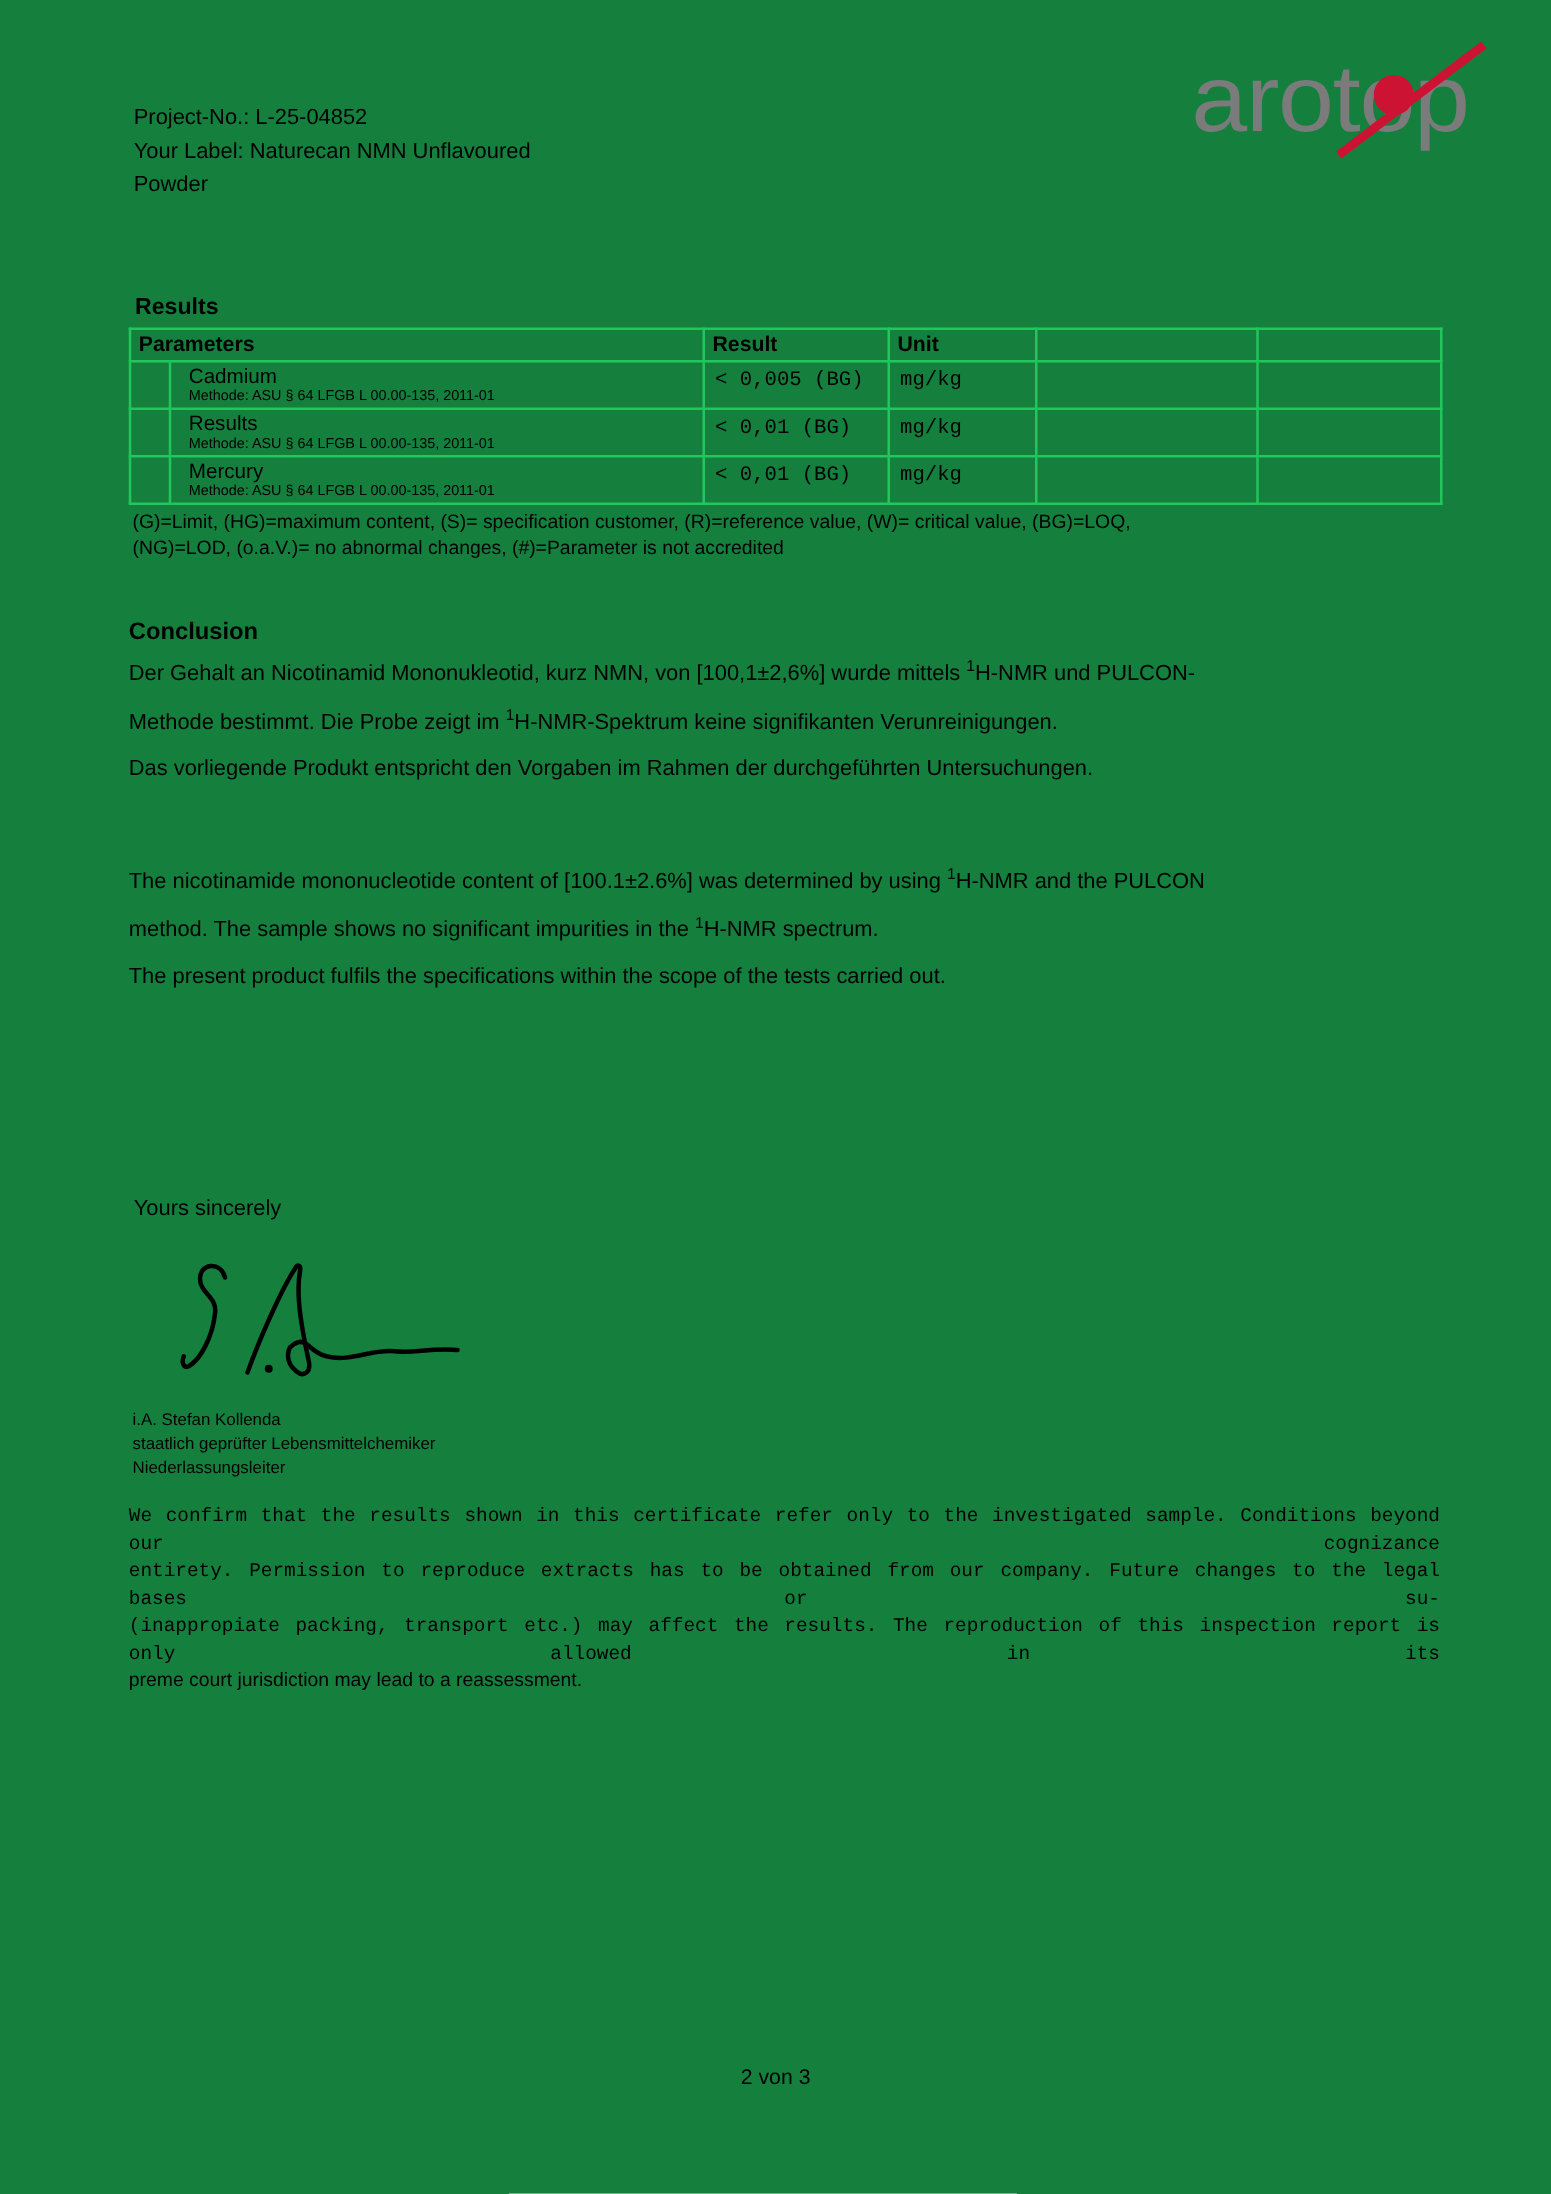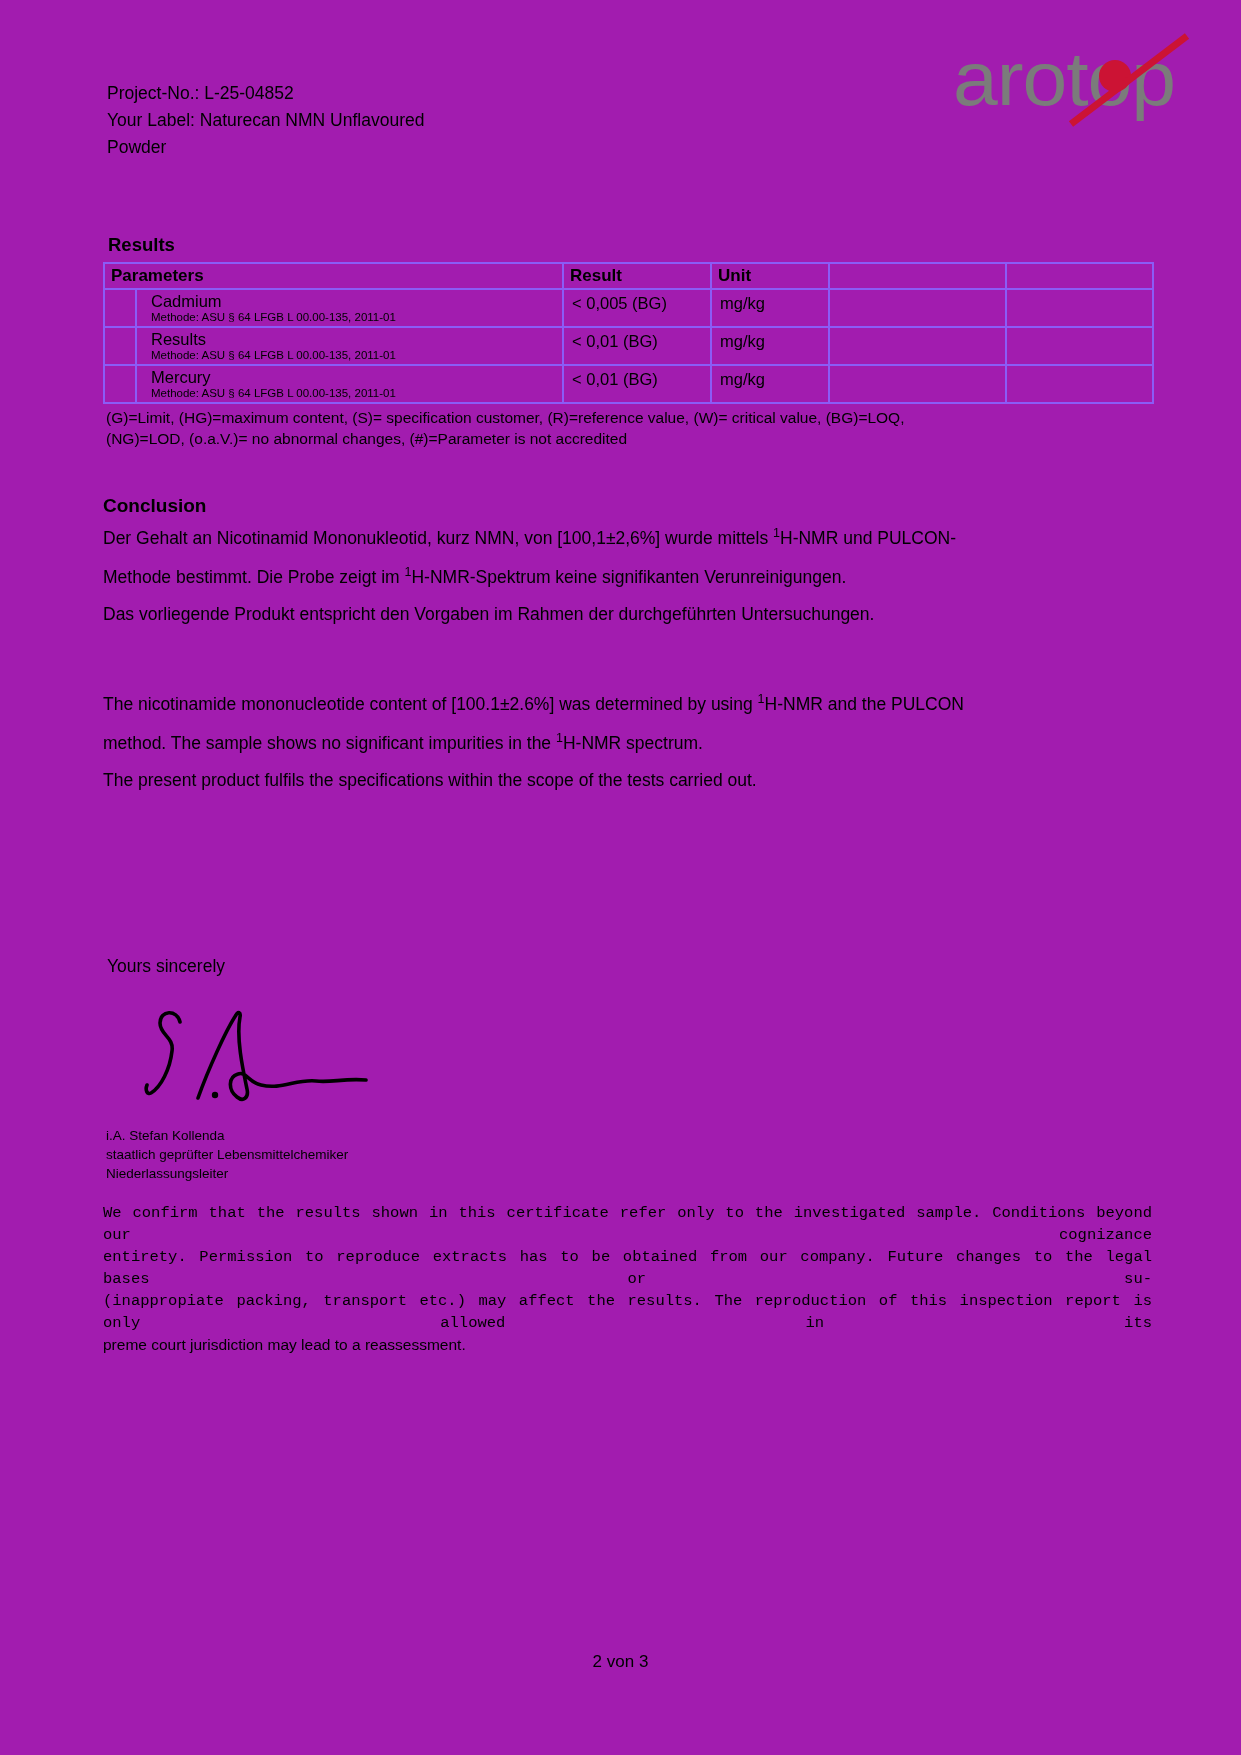--- a/index.html
+++ b/index.html
@@ -1,40 +1,40 @@
 <!DOCTYPE html>
 <html><head>
 <meta charset="utf-8">
 <style>
   * { margin: 0; padding: 0; box-sizing: border-box; }
   html, body { background: #ffffff; }
   .page {
     position: relative;
     width: 1241px;
     height: 1755px;
-    background: #a21caf;
+    background: #15803d;
     font-family: "Liberation Sans", sans-serif;
     color: #000000;
     overflow: hidden;
   }
   .abs { position: absolute; }
 
   
   .hdr-block { left: 107px; top: 80px; font-size: 17.5px; line-height: 27px; }
 
   
   .results-heading { left: 108px; top: 234px; font-size: 18.5px; font-weight: bold; }
   .results-table { left: 103px; top: 262px; border-collapse: collapse; table-layout: fixed; width: 1049px; }
-  .results-table th, .results-table td { border: 2px solid #8b5cf6; vertical-align: top; }
+  .results-table th, .results-table td { border: 2px solid #22c55e; vertical-align: top; }
   .results-table th { text-align: left; font-size: 17px; padding: 2px 6px; height: 26px; }
   .results-table td { height: 38px; }
   .param-cell { padding: 2px 6px 2px 14px; }
   .param-name { font-size: 16.5px; }
   .method-line { font-size: 11.5px; margin-top: 0px; }
-  .value-cell { font-size: 16.5px; padding: 4px 8px; }
+  .value-cell { font-size: 16.5px; padding: 4px 8px; font-family: Liberation Mono, monospace; }
 
   .legend { left: 106px; top: 407px; font-size: 15.5px; line-height: 21px; width: 1060px; }
 
   
   .conclusion-heading { left: 103px; top: 495px; font-size: 19px; font-weight: bold; }
   .cline { font-size: 17.5px; line-height: 37px; white-space: nowrap; }
   .cpara-de1 { left: 103px; top: 520px; }
   .cpara-de2 { left: 103px; top: 596px; }
   .cpara-en1 { left: 103px; top: 686px; }
   .cpara-en2 { left: 103px; top: 762px; }

